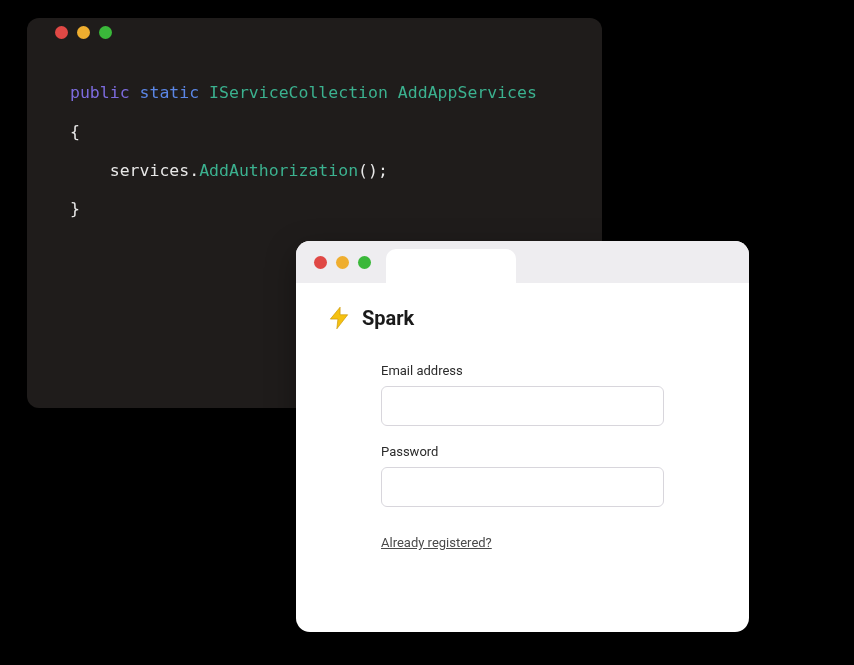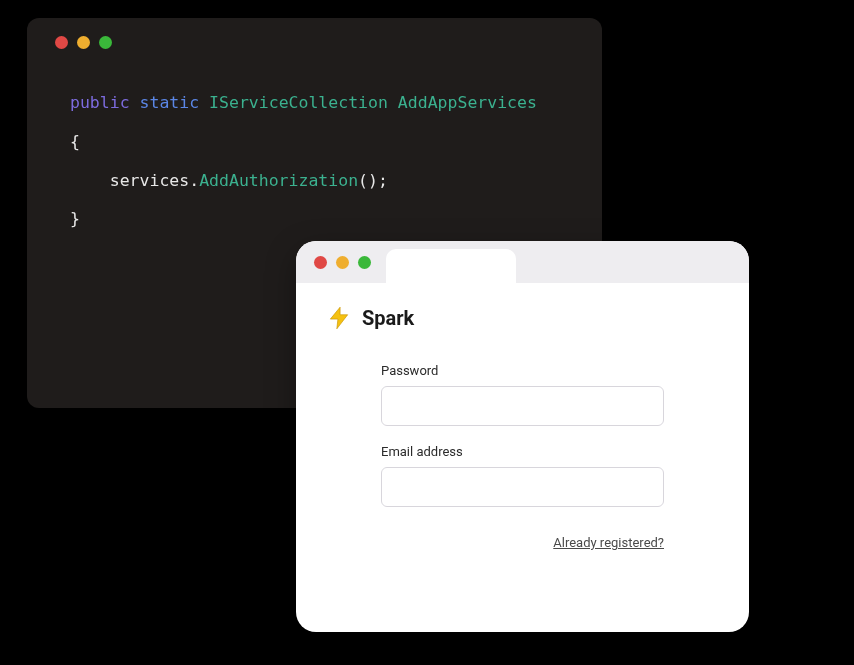--- a/index.html
+++ b/index.html
@@ -12,21 +12,21 @@
       overflow: hidden;
     }
     .code-window {
       position: absolute;
       top: 18px;
       left: 27px;
       width: 575px;
       height: 390px;
       background: #1f1c1b;
       border-radius: 12px;
-      padding: 18px 28px;
+      padding: 8px 28px;
     }
     .traffic-lights {
       display: flex;
       gap: 9px;
       margin-bottom: 35px;
     }
     .traffic-lights.browser {
       margin-bottom: 0;
     }
     .dot {
@@ -52,21 +52,21 @@
     .kw-call { color: #3bb18f; }
     .plain { color: #e8e8e8; }
 
     .browser-window {
       position: absolute;
       top: 241px;
       left: 296px;
       width: 453px;
       height: 391px;
       background: #fff;
-      border-radius: 20px;
+      border-radius: 14px;
       box-shadow: 0 10px 30px rgba(0,0,0,0.35);
       overflow: hidden;
     }
     .browser-top {
       height: 42px;
       background: #eeedf0;
       display: flex;
       align-items: center;
       padding: 0 18px;
       position: relative;
@@ -114,21 +114,21 @@
       width: 100%;
       height: 40px;
       border: 1px solid #d8d6dc;
       border-radius: 6px;
       padding: 0 12px;
       font-size: 14px;
       background: #fff;
     }
     .actions {
       display: flex;
-      justify-content: flex-end;
+      justify-content: space-between;
       align-items: center;
       gap: 18px;
       margin-top: 28px;
     }
     .already-link {
       font-size: 13px;
       color: #4a4a4a;
       text-decoration: underline;
     }
     .create-btn {
@@ -171,25 +171,25 @@
   </div>
   <div class="browser-body">
     <div class="brand">
       <svg class="bolt-icon" viewBox="0 0 24 24">
         <path d="M13 2 L4 13 L11 13 L10 22 L20 9 L13 9 Z" fill="#f5c111" stroke="#c99400" stroke-width="0.6"></path>
       </svg>
       <div class="brand-name">Spark</div>
     </div>
     <div class="form">
       <div class="field">
+        <label>Email address</label>
+        <input type="text" style="">
+      </div>
+      <div class="field">
         <label>Password</label>
         <input type="password" style="">
-      </div>
-      <div class="field">
-        <label>Email address</label>
-        <input type="text" style="">
       </div>
       <div class="actions">
         <a class="already-link">Already registered?</a>
       </div>
     </div>
   </div>
 </div>
 
 </body></html>

